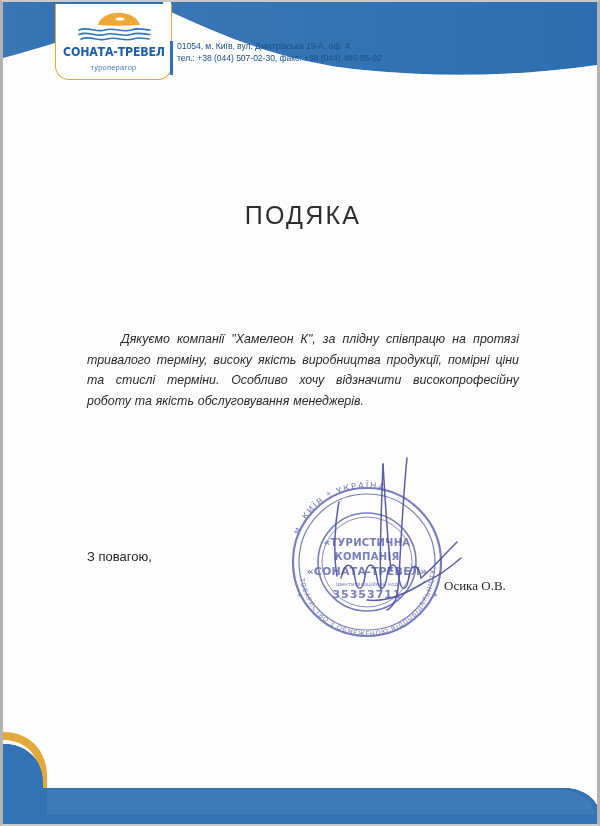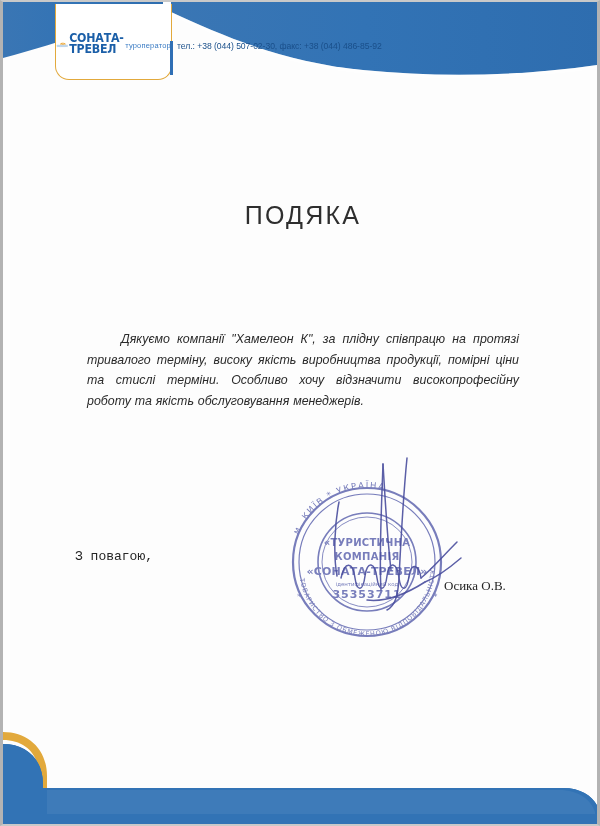--- a/index.html
+++ b/index.html
@@ -48,20 +48,21 @@
     left: 52px;
     top: 2px;
     width: 117px;
     height: 76px;
     background: #ffffff;
     border: 1.6px solid #e2a93c;
     border-top: none;
     border-radius: 0 0 14px 14px;
     z-index: 6;
     display: flex;
+    flex-direction: column;
     align-items: center;
     justify-content: flex-start;
     padding-top: 4px;
     box-sizing: border-box;
   }
   .logo-mark {
     width: 84px;
     height: 36px;
     margin-top: 2px;
   }
@@ -134,25 +135,25 @@
     line-height: 20.5px;
     color: #2a2a2a;
     text-align: justify;
     text-indent: 34px;
     word-spacing: 0.4px;
   }
 
   
   .sig-line1 {
     position: absolute;
-    left: 72px;
+    left: 84px;
     top: 547px;
     font-size: 13px;
     color: #262626;
-    font-family: Liberation Mono, monospace;
+    font-family: Liberation Sans, sans-serif;
   }
   .sig-line2 {
     position: absolute;
     left: 84px;
     top: 576px;
     font-size: 13px;
     color: #262626;
     font-family: "Liberation Sans", sans-serif;
   }
   .sig-name {
@@ -223,20 +224,21 @@
           <path d="M7,24.5 C16,20.5 24,27.5 33,24.5 C42,21.5 50,27.5 59,24.5 C67,21.5 73,24.5 78,24.5"></path>
           <path d="M9,29 C18,25 26,32 35,29 C44,26 52,32 61,29 C68,26.5 73,29 77,29"></path>
         </g>
       </svg>
       <div class="logo-name">СОНАТА-ТРЕВЕЛ</div>
       <div class="logo-sub">туроператор</div>
     </div>
 
     <div class="contact">
       <div class="bar"></div>
+      <div>01054, м. Київ, вул. Дмитрівська 19-А, оф. 4</div>
       <div>тел.: +38 (044) 507-02-30, факс: +38 (044) 486-85-92</div>
     </div>
 
     <div class="doc-title">ПОДЯКА</div>
 
     <div class="doc-body">Дякуємо компанії "Хамелеон К", за плідну співпрацю на протязі тривалого терміну, високу якість виробництва продукції, помірні ціни та стислі терміни. Особливо хочу відзначити високопрофесійну роботу та якість обслуговування менеджерів.</div>
 
     <div class="sig-line1">З повагою,</div>
     <div class="sig-name">Осика О.В.</div>
 

